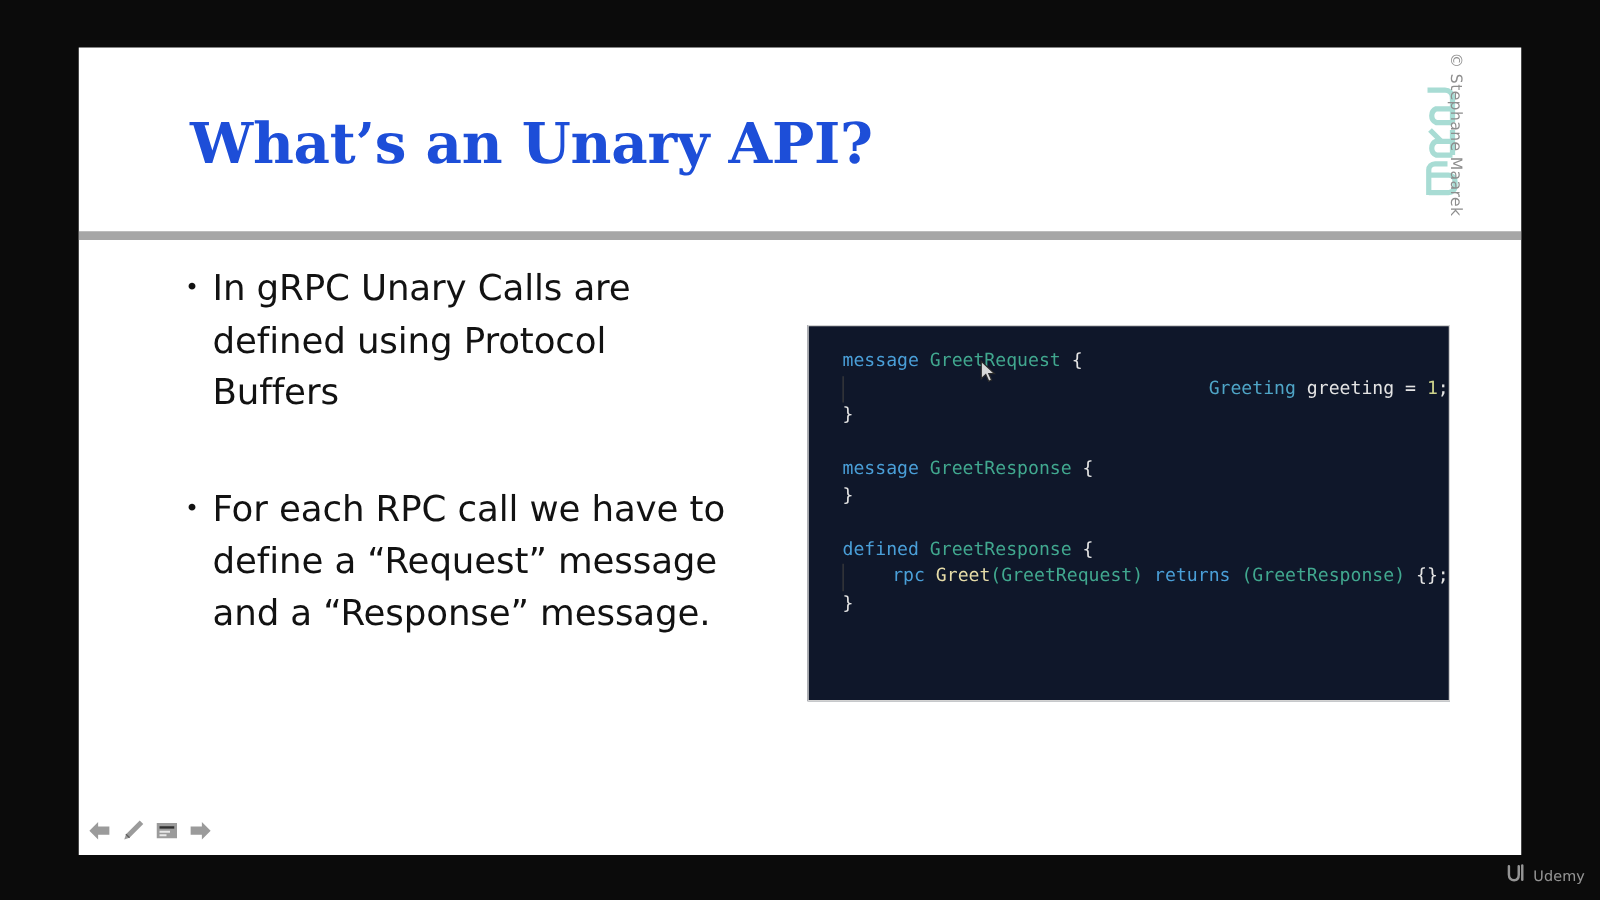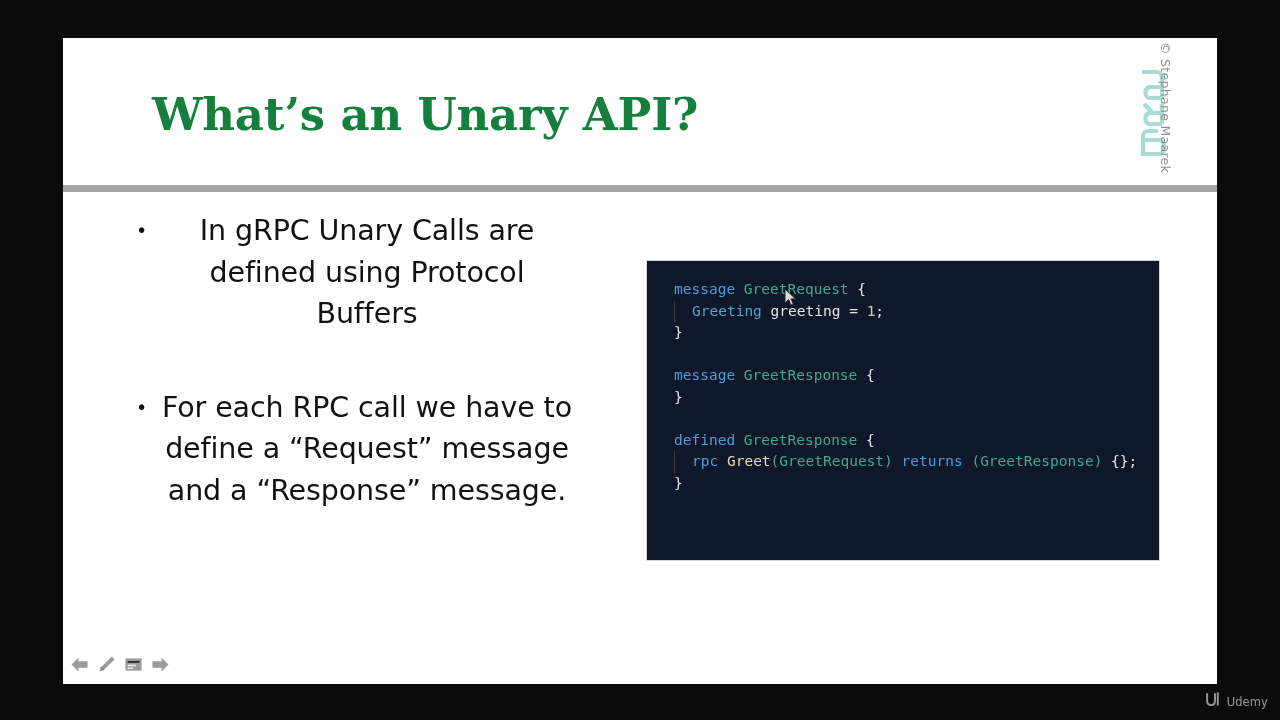--- a/index.html
+++ b/index.html
@@ -40,21 +40,21 @@
   }
 
   .slide-title {
     position: absolute;
     left: 89px;
     top: 50px;
     font-family: "DejaVu Serif", "Liberation Serif", serif;
     font-weight: 700;
     font-size: 45px;
     letter-spacing: -0.2px;
-    color: #15803d;
+    color: #1d4ed8;
     white-space: nowrap;
   }
 
   .title-rule {
     position: absolute;
     left: 0;
     top: 147px;
     width: 1154px;
     height: 7px;
     background: #a6a6a6;
@@ -89,24 +89,23 @@
     white-space: nowrap;
     font-family: "DejaVu Sans", "Liberation Sans", sans-serif;
     font-size: 12.5px;
     color: #8e8e8e;
     letter-spacing: 0.3px;
   }
 
   
   .bullet-col {
     position: absolute;
-    left: 73px;
+    left: 85px;
     top: 172px;
     width: 440px;
-    text-align: center;
   }
 
   .bullet {
     position: relative;
     padding-left: 22px;
     margin-bottom: 52px;
     font-family: "DejaVu Sans", "Liberation Sans", sans-serif;
     font-size: 28.5px;
     line-height: 41.5px;
     color: #121212;
@@ -143,20 +142,21 @@
     line-height: 21.5px;
     padding-left: 27px;
     font-family: "DejaVu Sans Mono", "Liberation Mono", monospace;
     font-size: 14.5px;
     white-space: pre;
     color: #d4d4d4;
   }
 
   .code-line.indent {
     padding-left: 45px;
+    text-align: right;
   }
 
   .code-line.indent::before {
     content: "";
     position: absolute;
     left: 27px;
     top: 0;
     bottom: 0;
     width: 1px;
     background: #3d3d3d;

